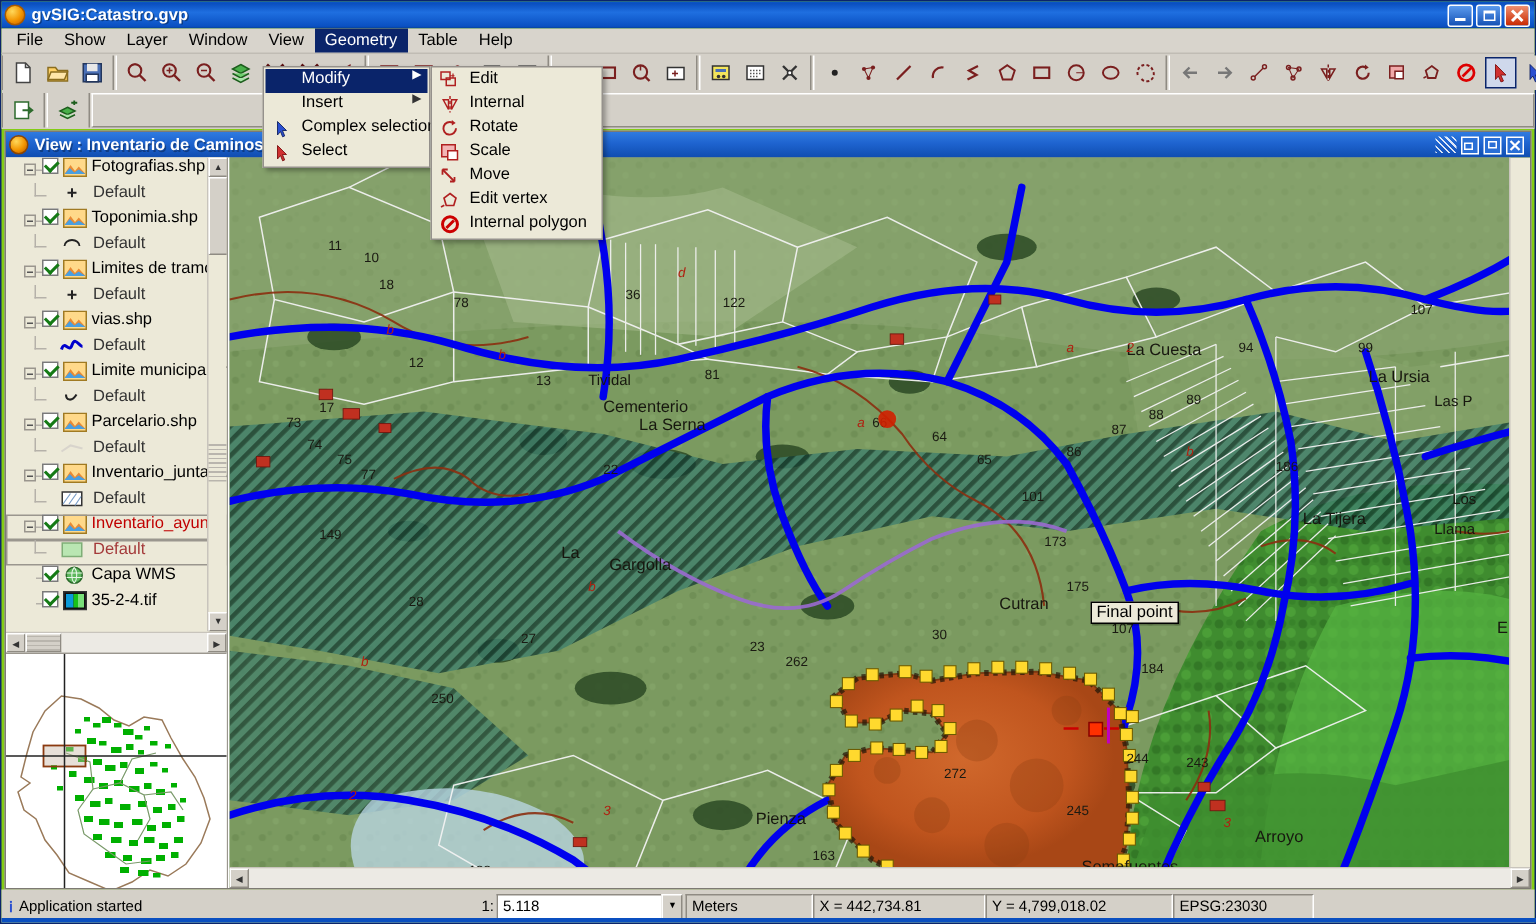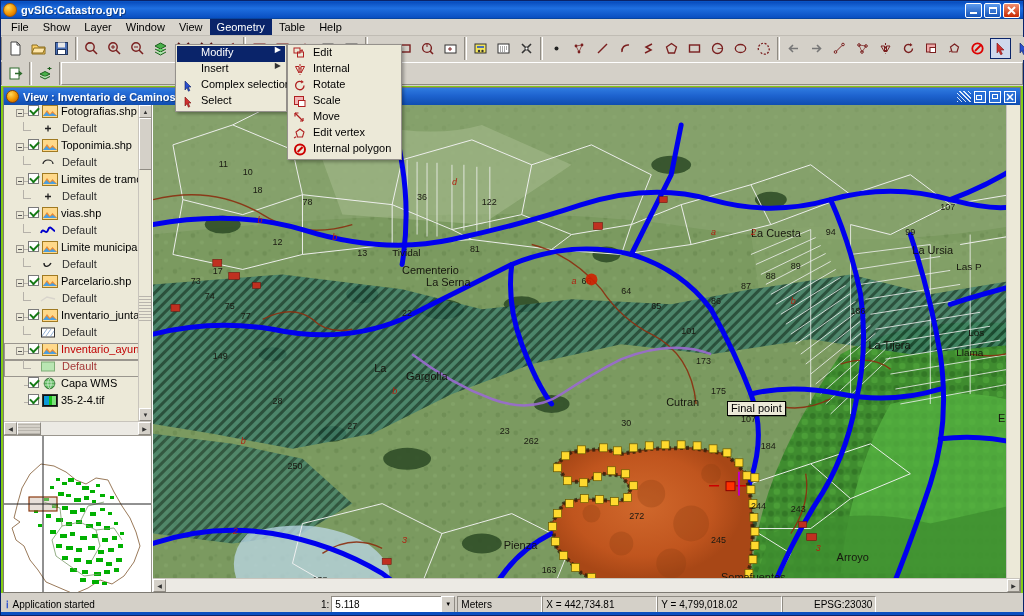--- a/index.html
+++ b/index.html
@@ -1299,18 +1299,18 @@
     </div>
     <div class="st-cell" style="width:85px;margin-left:2px;">
       <span>Meters</span>
     </div>
     <div class="st-cell" style="width:115px;">
       <span>X = 442,734.81</span>
     </div>
     <div class="st-cell" style="width:125px;">
       <span>Y = 4,799,018.02</span>
     </div>
-    <div class="st-cell" style="width:94px;justify-content:flex-end;">
+    <div class="st-cell" style="width:94px;">
       <span>EPSG:23030</span>
     </div>
   </div>
   <div class="blue-strip"></div>
 </div>
 
 </body></html>

